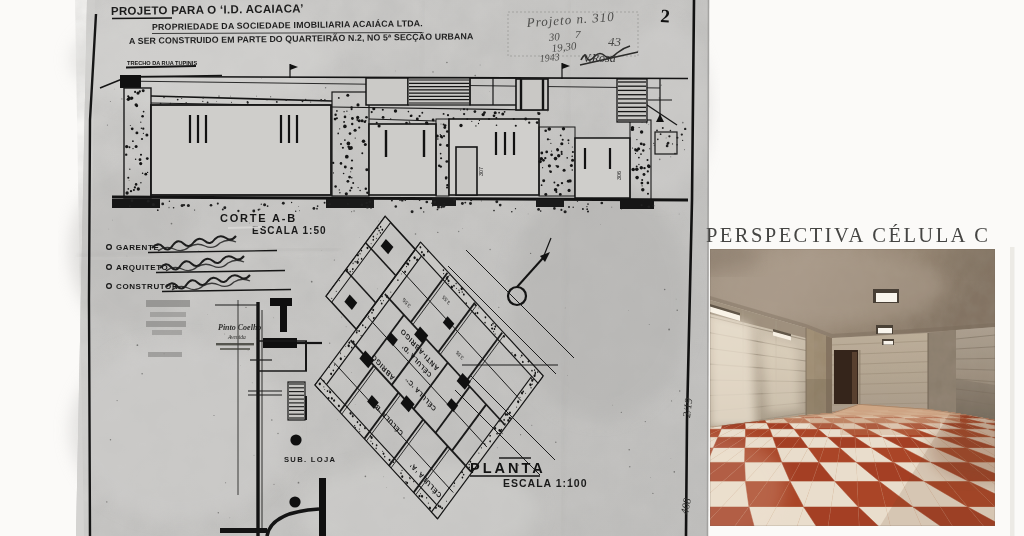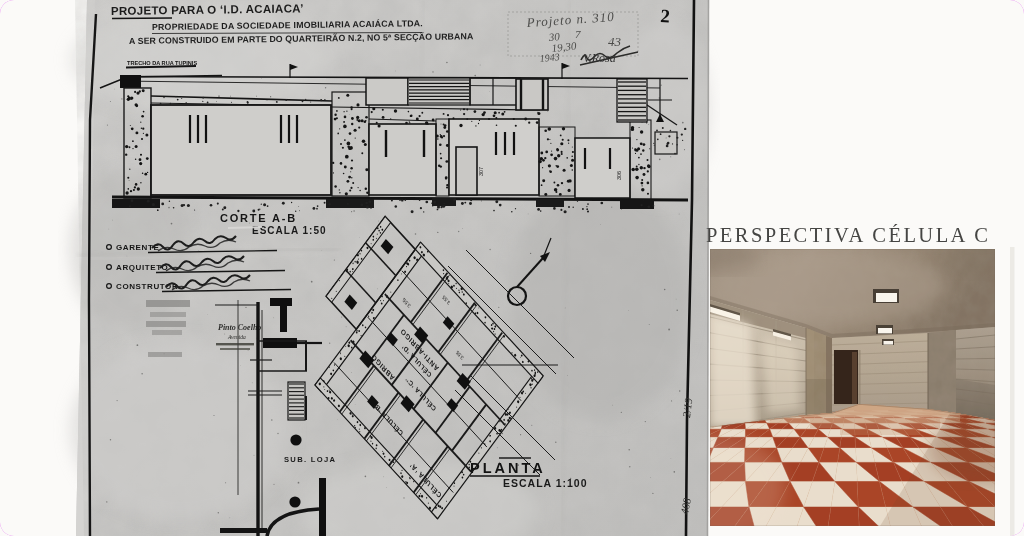--- a/index.html
+++ b/index.html
@@ -1,15 +1,15 @@
 <!DOCTYPE html>
 <html><head><meta charset="utf-8">
 <style>
 html,body{margin:0;padding:0;background:#fbfaf8;}
-#page{position:relative;width:1024px;height:536px;overflow:hidden;background:#d946ef;font-family:"Liberation Sans",sans-serif;border-radius:14px;}
+#page{position:relative;width:1024px;height:536px;overflow:hidden;background:#d946ef;font-family:"Liberation Sans",sans-serif;}
 svg{display:block}
 </style></head><body>
 <div id="page">
 <svg width="1024" height="536" viewBox="0 0 1024 536" xmlns="http://www.w3.org/2000/svg">
 
 <rect x="0" y="0" width="1024" height="536" fill="#fbfaf8"></rect>
 <defs>
 <filter id="paperNoise" x="0" y="0" width="100%" height="100%">
   <feTurbulence type="fractalNoise" baseFrequency="0.035" numOctaves="4" seed="7" result="n"></feTurbulence>
   <feColorMatrix in="n" type="matrix" values="0 0 0 0 0.45  0 0 0 0 0.45  0 0 0 0 0.44  0 0 0 0.9 0"></feColorMatrix>

